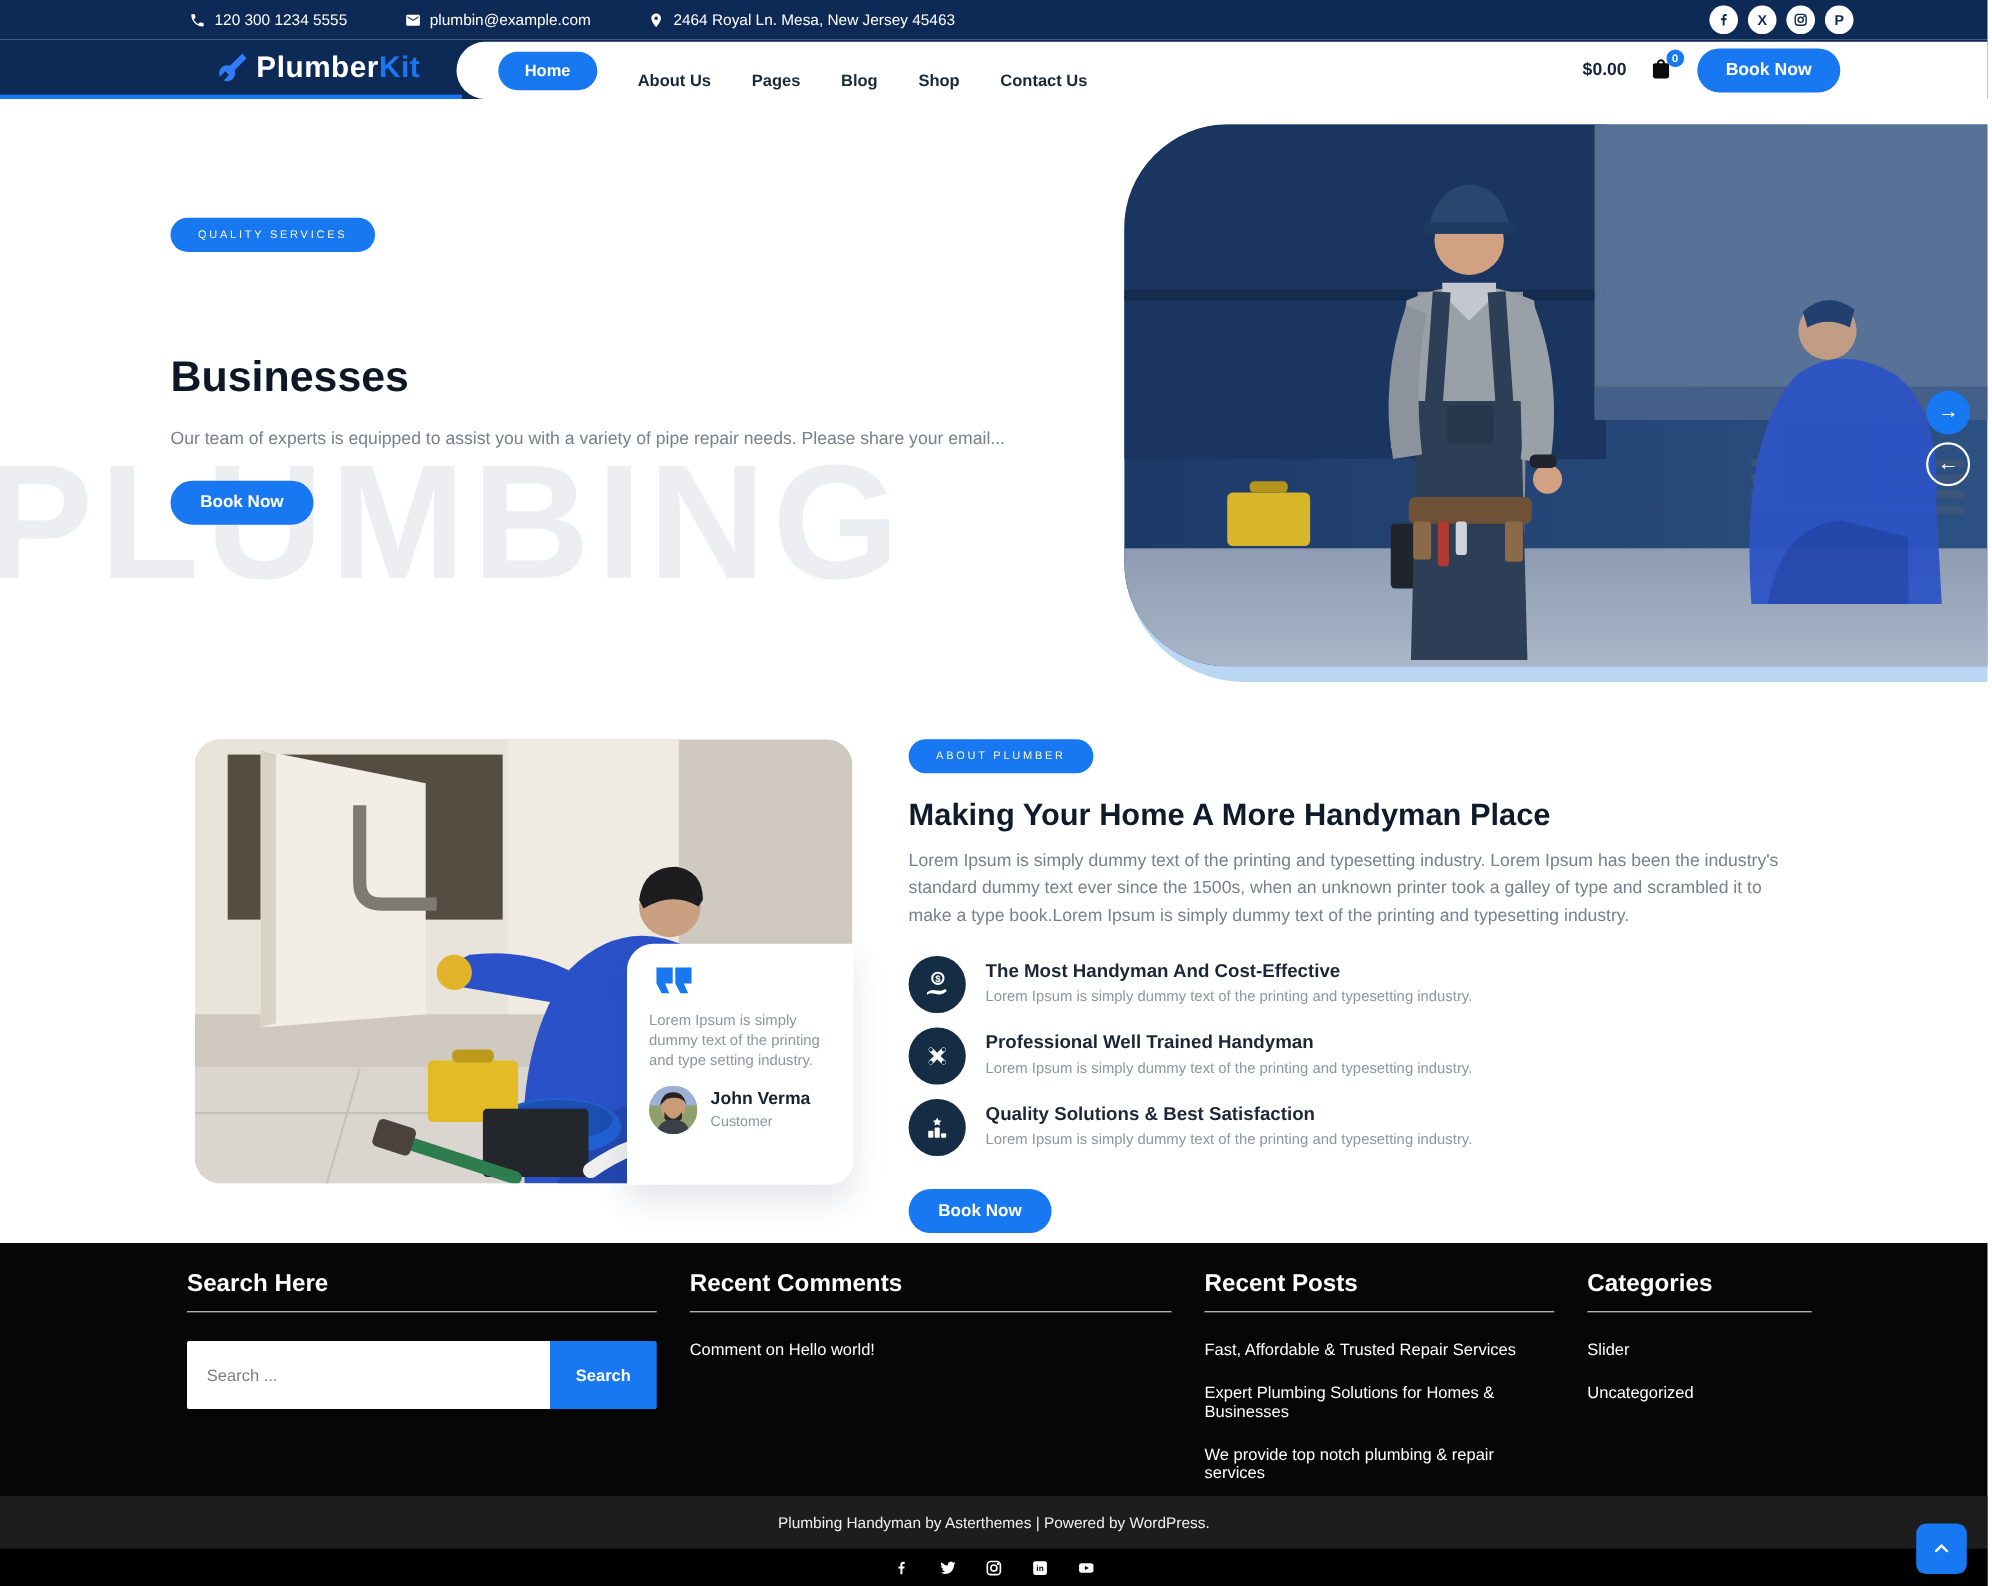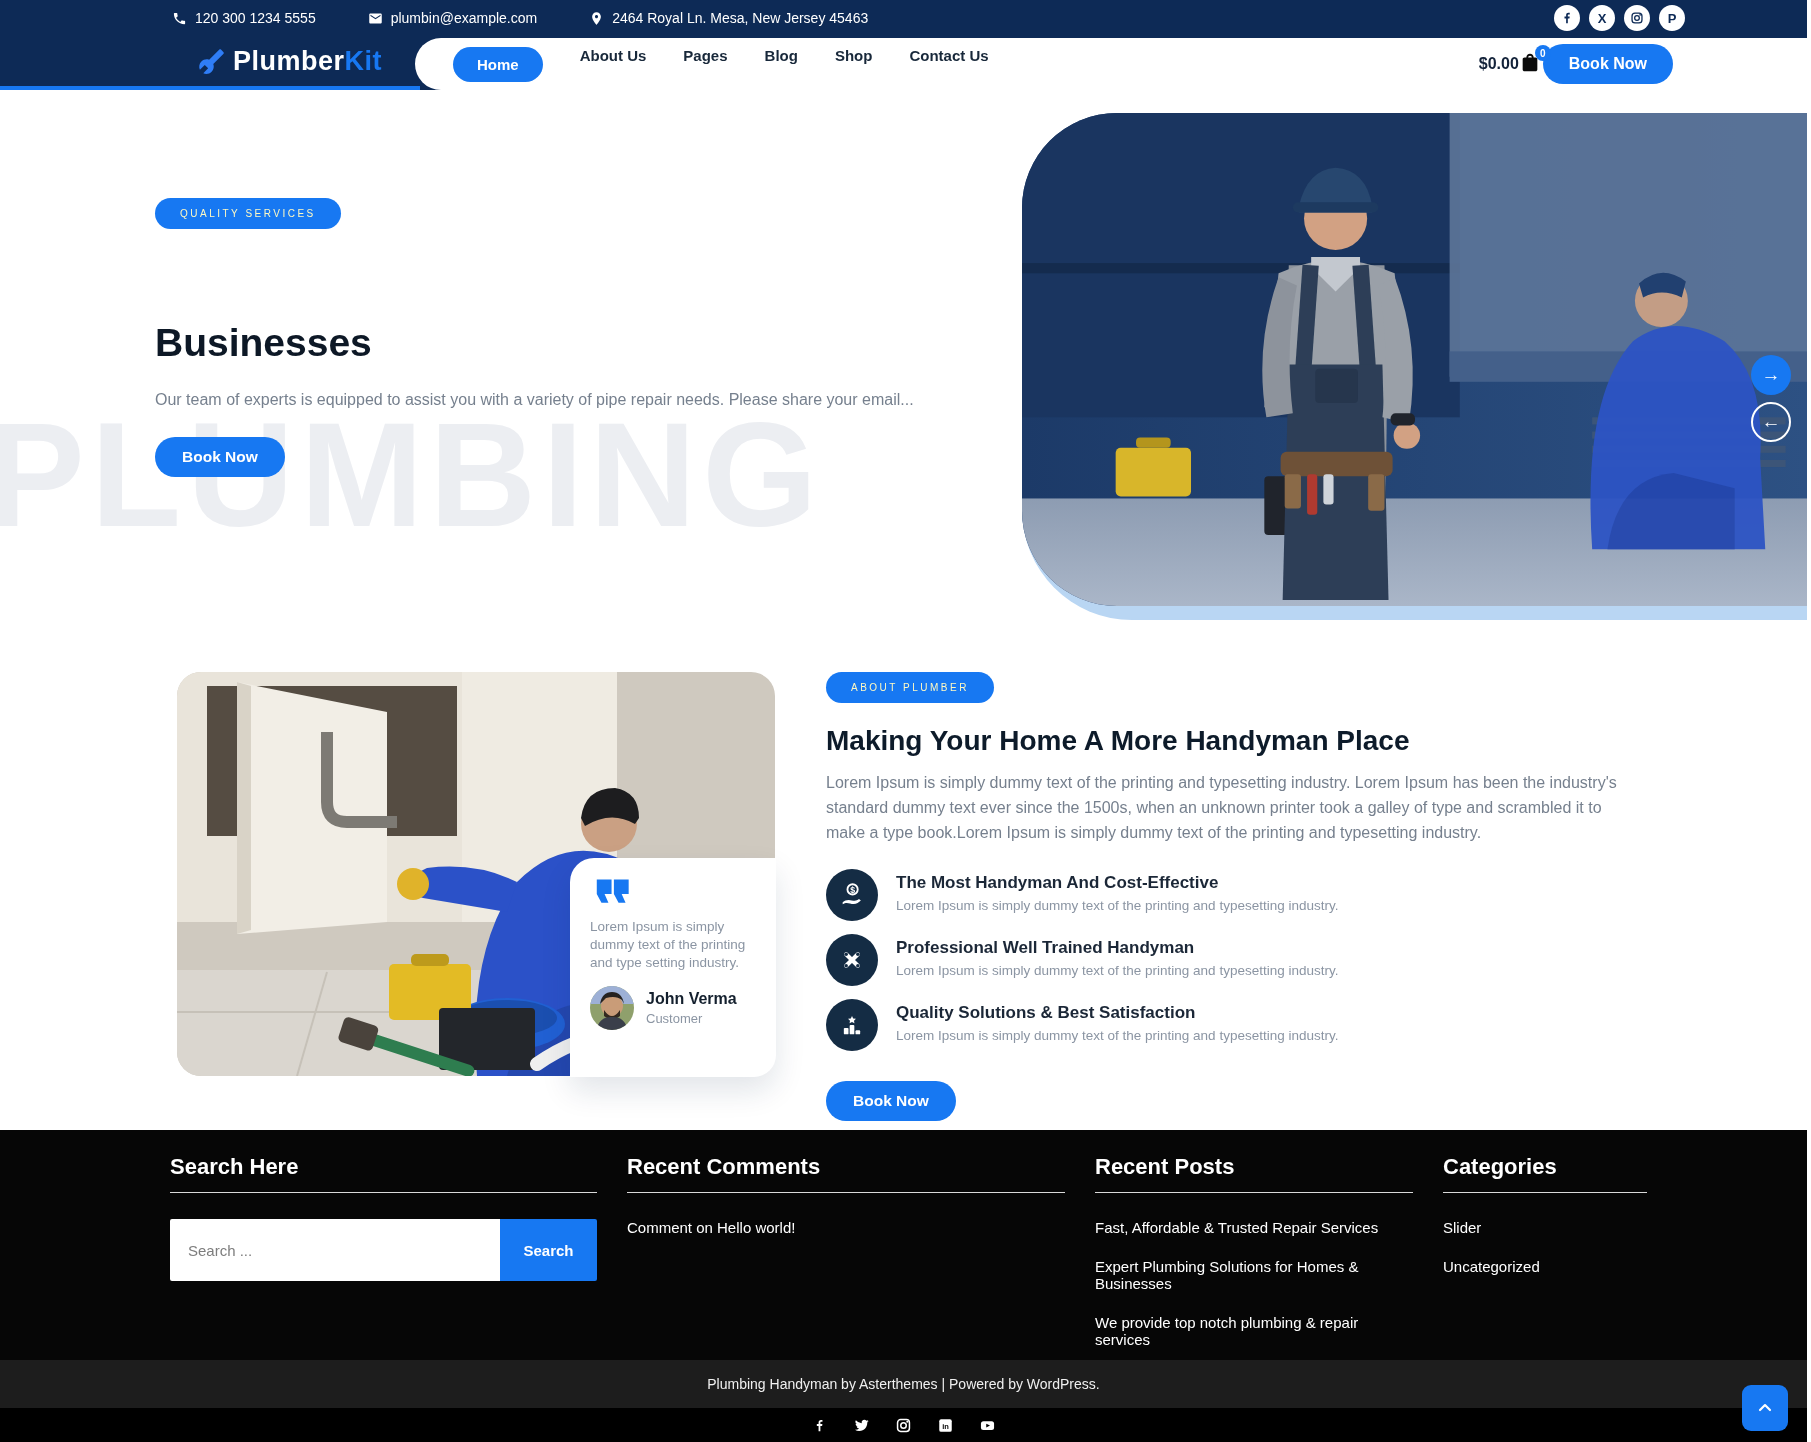--- a/index.html
+++ b/index.html
@@ -32,26 +32,26 @@
     content:''; position:absolute; left:0; bottom:0; width:420px; height:4px; background:#1778f2;
   }
   .logo { position:absolute; left:198px; top:10px; display:flex; align-items:center; gap:8px; cursor:pointer; }
   .logo svg { width:27px; height:27px; }
   .logo-text { font-size:27px; font-weight:700; color:#fff; letter-spacing:.5px; }
   .logo-text .kit { color:#1778f2; }
   .nav-panel {
     position:absolute; left:415px; right:0; top:38px; height:52px; background:#fff;
     border-radius:26px 0 0 26px; z-index:5; display:flex; align-items:center;
   }
-  .nav-links { display:flex; align-items:flex-start; gap:37px; padding-left:38px; }
+  .nav-links { display:flex; align-items:flex-end; gap:37px; padding-left:38px; }
   .nav-link { font-size:15px; font-weight:600; color:#18283a; cursor:pointer; white-space:nowrap; }
   .nav-link.active {
     background:#1778f2; color:#fff; border-radius:999px; padding:9px 24px;
   }
-  .nav-right { margin-left:auto; display:flex; align-items:center; padding-right:134px; }
+  .nav-right { margin-left:auto; display:flex; align-items:center; gap:20px; padding-right:134px; }
   .cart-total { font-size:16px; font-weight:700; color:#14233a; cursor:pointer; }
   .cart-bag { position:relative; cursor:pointer; width:24px; height:24px; }
   .cart-bag svg { width:22px; height:22px; fill:#0b0b0b; }
   .cart-count {
     position:absolute; top:-7px; right:-8px; width:16px; height:16px; border-radius:50%;
     background:#1778f2; color:#fff; font-size:10px; font-weight:700;
     display:flex; align-items:center; justify-content:center;
   }
   .btn-blue {
     display:inline-block; background:#1778f2; color:#fff; border:none; cursor:pointer;

